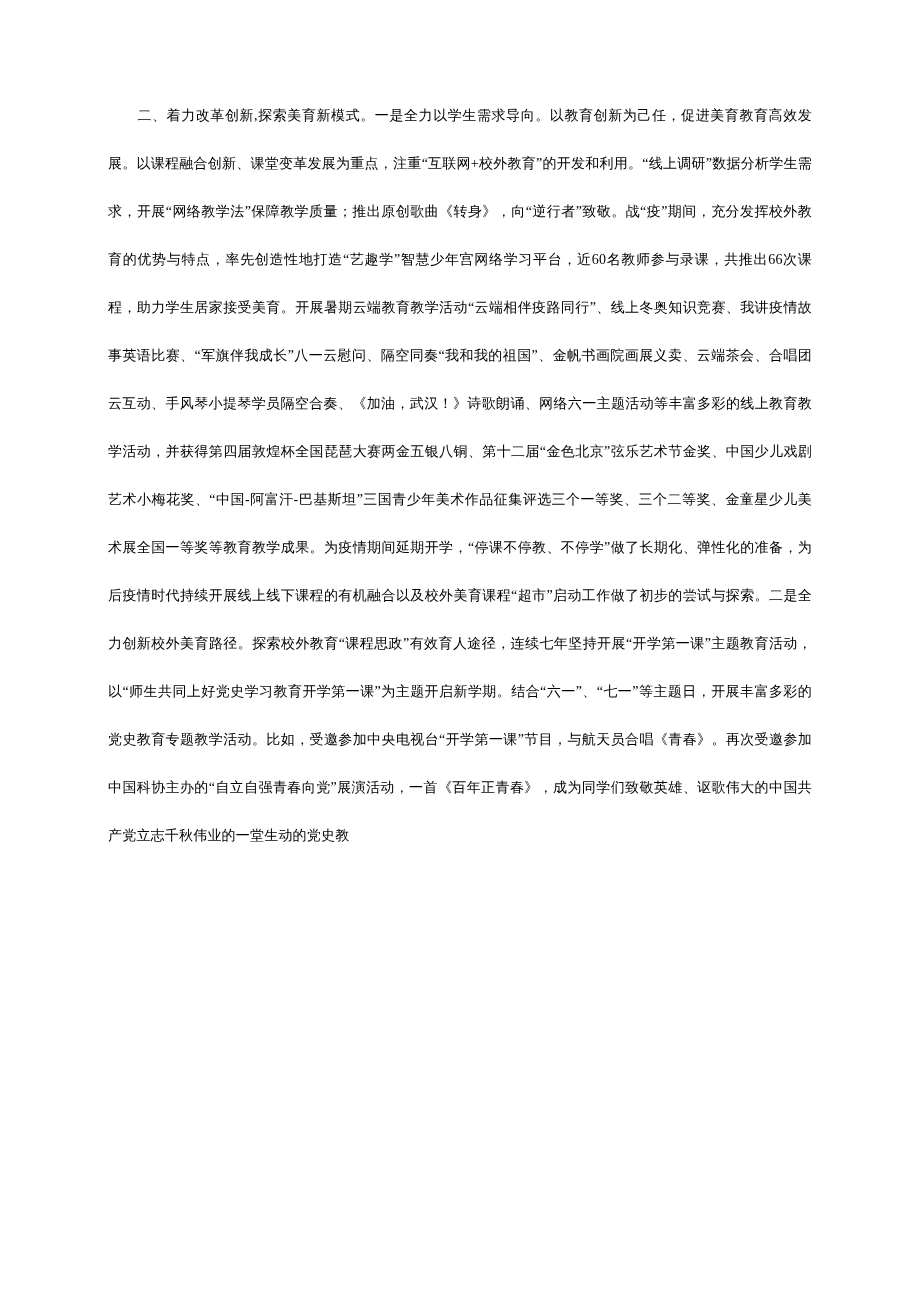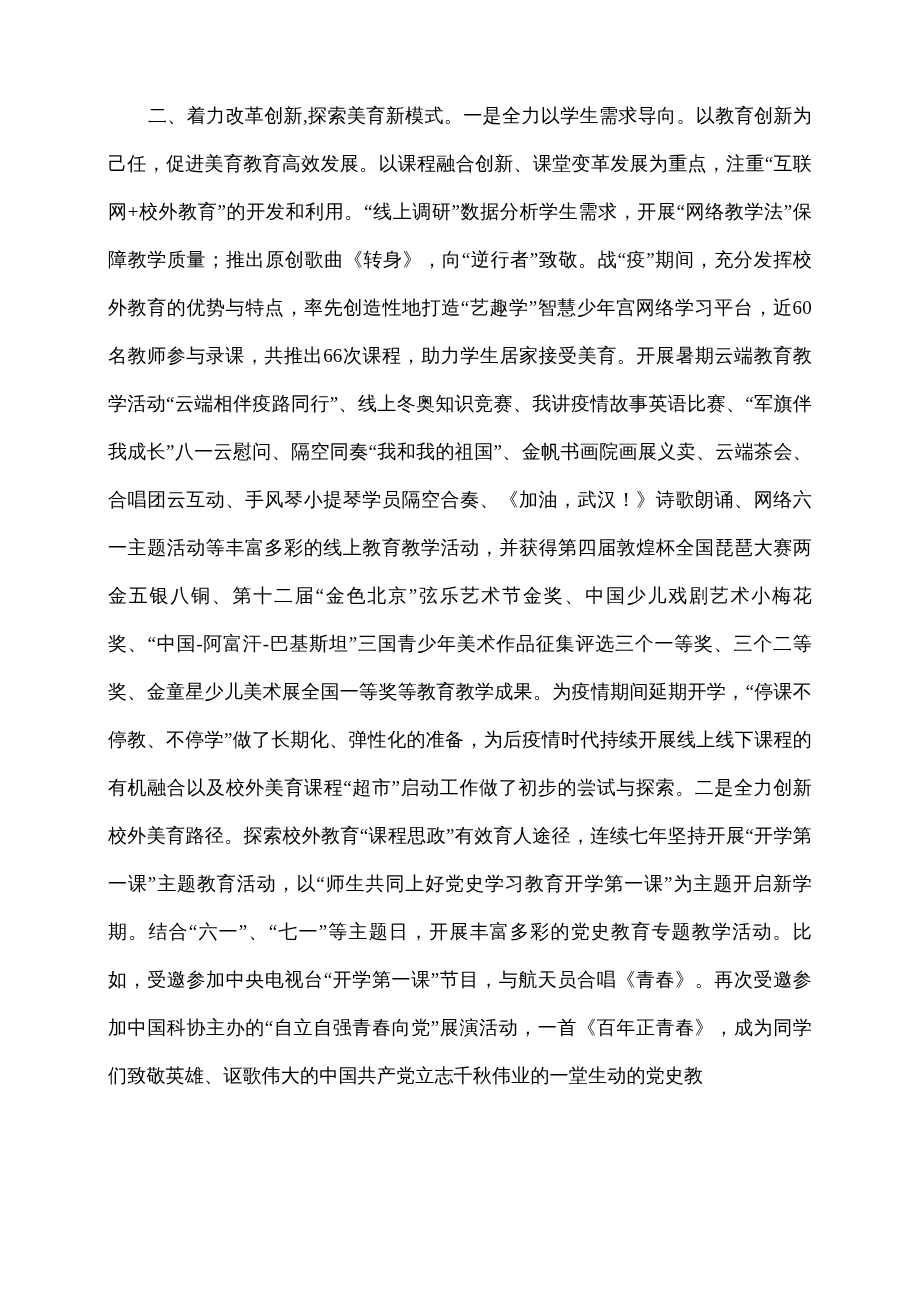--- a/index.html
+++ b/index.html
@@ -16,21 +16,21 @@
   }
   .page {
     box-sizing: border-box;
     width: 920px;
     height: 1301px;
     padding: 92px 108px 40px 108px;
     background: #ffffff;
     position: relative;
   }
   .doc-body {
-    font-size: 19px;
+    font-size: 14px;
     line-height: 48px;
     text-align: justify;
     text-justify: inter-ideograph;
     letter-spacing: 0.2px;
   }
   .para {
     margin: 0;
     text-indent: 0;
   }
   .para.first-para {

